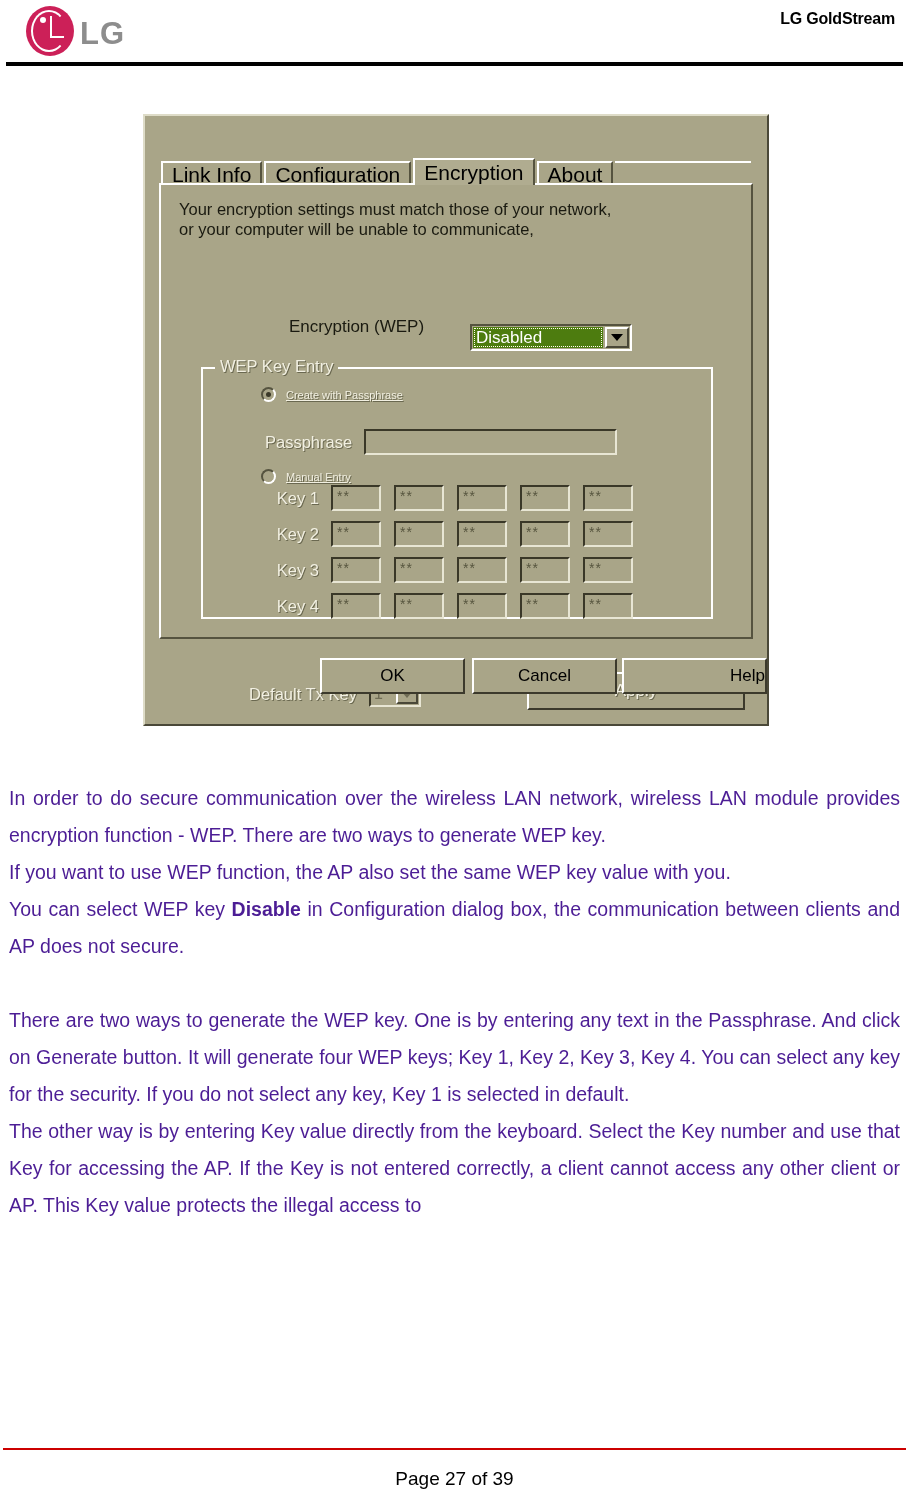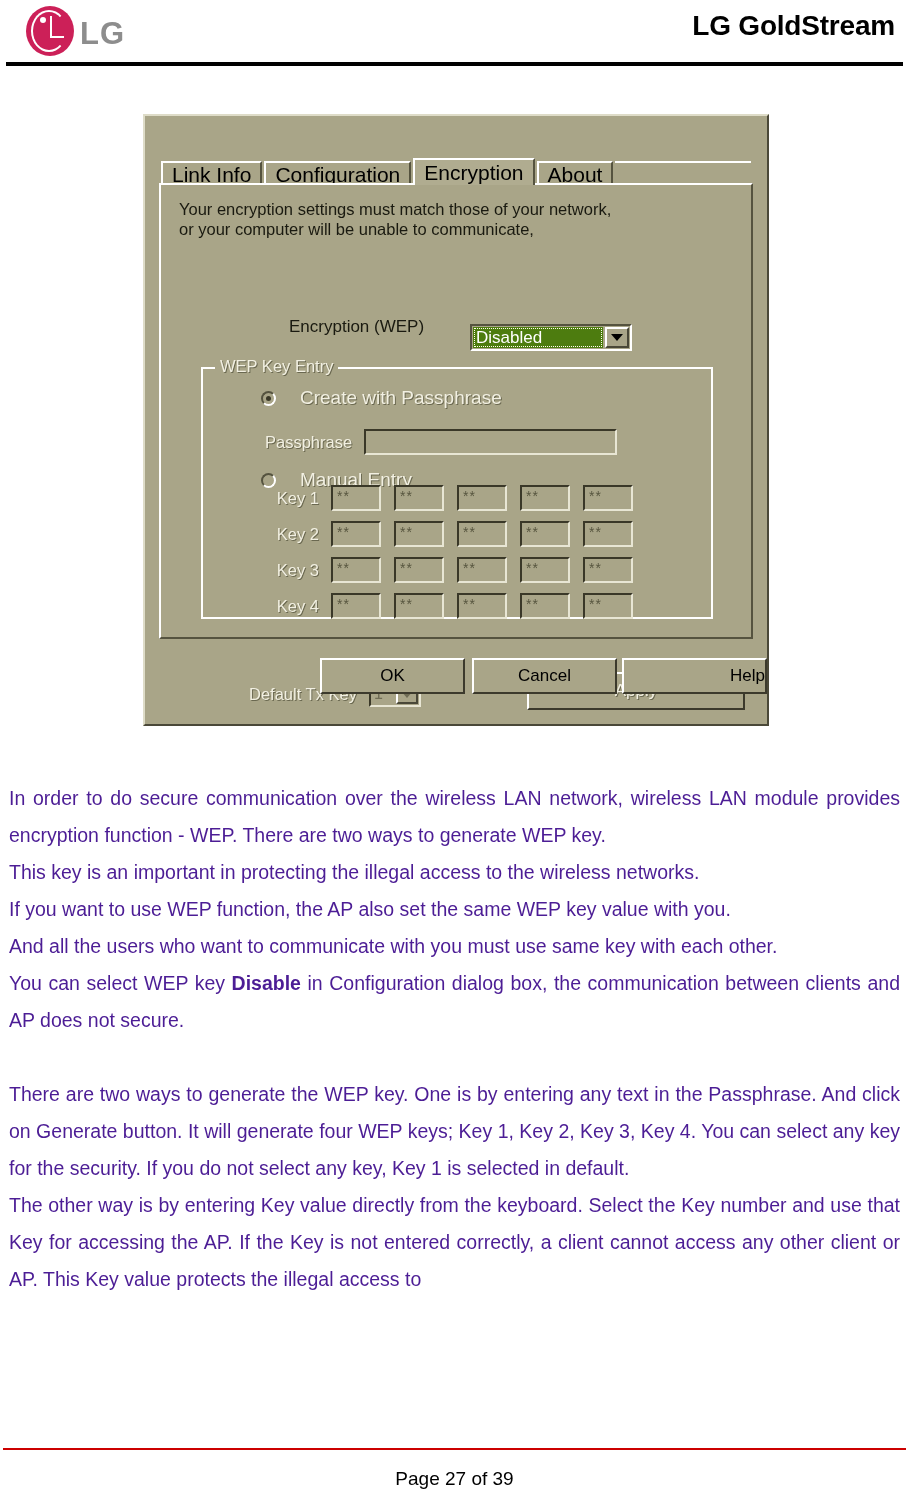--- a/index.html
+++ b/index.html
@@ -66,21 +66,21 @@
     left: 66px; top: 12px;
     font-size: 31px;
     font-weight: bold;
     letter-spacing: 1px;
     color: #8d8d8d;
     font-family: "Liberation Sans", sans-serif;
   }
   .brand-title {
     position: absolute;
     right: 14px; top: 10px;
-    font-size: 28px;
+    font-size: 16px;
     font-weight: bold;
     color: #000;
     letter-spacing: -0.2px;
   }
   .header-rule {
     position: absolute;
     left: 6px; top: 62px;
     width: 897px; height: 4px;
     background: #000;
   }
@@ -316,23 +316,24 @@
   }
   .radio.checked::after {
     content: "";
     position: absolute;
     left: 3px; top: 3px;
     width: 5px; height: 5px;
     border-radius: 50%;
     background: #3a3828;
   }
   .radio-label {
-    margin-left: 24px;
-    font-size: 19px;
+    margin-left: 10px;
+    font-size: 11px;
     white-space: nowrap;
+    text-decoration: underline;
   }
 
   .pass-row { position: absolute; left: 62px; top: 60px; display: flex; align-items: center; }
   .pass-label { font-size: 16.5px; }
   .pass-input {
     margin-left: 12px;
     width: 253px; height: 26px;
     background: #a9a588;
     border-top: 2px solid #3a3828;
     border-left: 2px solid #3a3828;
@@ -581,23 +582,21 @@
 
   <div class="footer-btns">
     <div class="btn ok-btn">OK</div>
     <div class="btn cancel-btn">Cancel</div>
     <div class="btn help-btn">Help</div>
   </div>
 </div>
 
 <div class="body-text">
   <p class="justified">In order to do secure communication over the wireless LAN network, wireless LAN module provides encryption function - WEP. There are two ways to generate WEP key.</p>
-  <p>This key is an important in protecting the illegal access to the wireless networks.</p>
   <p>If you want to use WEP function, the AP also set the same WEP key value with you.</p>
-  <p class="justified">And all the users who want to communicate with you must use same key with each other.</p>
   <p class="justified"><span>You can select WEP key</span> <b>Disable</b> <span>in Configuration dialog box, the communication between clients and AP does not secure.</span></p>
   <div class="spacer"></div>
   <p class="justified">There are two ways to generate the WEP key. One is by entering any text in the Passphrase. And click on Generate button. It will generate four WEP keys; Key 1, Key 2, Key 3, Key 4. You can select any key for the security. If you do not select any key, Key 1 is selected in default.</p>
   <p class="justified">The other way is by entering Key value directly from the keyboard. Select the Key number and use that Key for accessing the AP. If the Key is not entered correctly, a client cannot access any other client or AP. This Key value protects the illegal access to</p>
 </div>
 
 <div class="footer-rule"></div>
 <div class="page-num">Page 27 of 39</div>
 
 </body></html>

